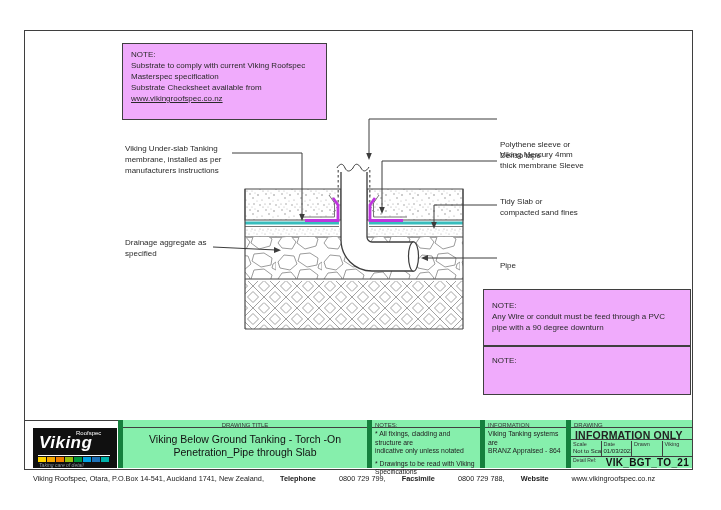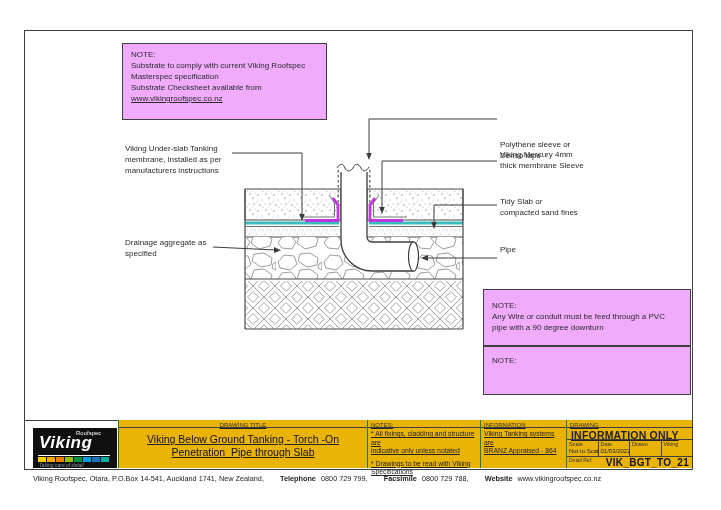--- a/index.html
+++ b/index.html
@@ -10,21 +10,21 @@
   .sheet-border{left:24px;top:30px;width:667px;height:438px;border:1px solid #3f3f3f;}
   
   .notebox{border:1px solid #3f3f3f;background:#f0abfc;font-size:8px;line-height:11px;color:#2a2a2a;}
   .notebox .nb-title{margin:0;}
   .nb-link{text-decoration:underline;}
   
   .callout{font-size:8px;line-height:11px;color:#2a2a2a;}
   
   svg.overlay{position:absolute;left:0;top:0;}
   
-  .tb-cell{position:absolute;border-left:1px solid #15803d;box-sizing:border-box;background:#eab308;text-decoration:underline;}
+  .tb-cell{position:absolute;border-left:5px solid #15803d;box-sizing:border-box;background:#86efac;}
   .tb-top{position:absolute;left:24px;top:420px;width:668px;height:0;border-top:1px solid #3f3f3f;}
   .tb-head{font-size:6px;color:#333;padding:1px 3px 0 3px;border-bottom:1px solid #3f3f3f;height:8px;line-height:8px;box-sizing:border-box;}
   .tb-head.center{text-align:center;}
   .title-main{font-size:10.5px;line-height:13px;text-align:center;padding-top:5px;color:#111;}
   .tb-body{font-size:6.8px;line-height:8.5px;padding:2px 3px;color:#222;}
   .status-line{font-size:10.5px;font-weight:bold;letter-spacing:.2px;padding:1px 0 0 4px;height:12px;border-bottom:1px solid #3f3f3f;box-sizing:border-box;}
   .fields-row{position:absolute;left:0;top:21px;width:100%;height:15px;display:flex;box-sizing:border-box;}
   .field{flex:1;border-right:1px solid #3f3f3f;box-sizing:border-box;padding:0 2px;overflow:hidden;}
   .field:last-child{border-right:none;}
   .field .f-label{font-size:5.5px;color:#333;line-height:7px;}
@@ -36,21 +36,21 @@
   .logo-box{left:33px;top:428px;width:84px;height:40px;background:#101010;}
   .logo-sub{position:absolute;left:43px;top:2px;font-size:6px;color:#fff;}
   .logo-brand{position:absolute;left:6px;top:5px;font-size:17px;font-weight:bold;font-style:italic;color:#fff;letter-spacing:.5px;}
   .logo-underline{position:absolute;left:5px;top:27px;width:72px;height:1px;background:#fff;}
   .logo-squares{position:absolute;left:5px;top:29px;display:flex;gap:1px;}
   .logo-squares span{width:8px;height:5px;display:block;}
   .logo-tagline{position:absolute;left:6px;top:34px;font-size:5px;font-style:italic;color:#8f9aa3;}
   
   .footer{left:33px;top:474px;font-size:7.3px;color:#222;white-space:nowrap;}
   .footer b{margin-left:14px;}
-  .footer .seg{margin-left:3px;}
+  .footer .seg{margin-left:21px;}
 </style>
 </head>
 <body>
 
 <div class="abs sheet-border"></div>
 
 <svg class="overlay" width="721" height="510" viewBox="0 0 721 510">
   <defs>
     <pattern id="pat-concrete" width="16" height="16" patternUnits="userSpaceOnUse">
       <circle cx="2" cy="3" r="0.8" fill="#8c8c8c"></circle>
@@ -167,21 +167,21 @@
 membrane, installed as per
 manufacturers instructions</div>
 <div class="abs callout pre" style="left:125px;top:237px;width:120px;">Drainage aggregate as
 specified</div>
 <div class="abs callout pre" style="left:500px;top:123px;width:120px;margin-top:16px;">Polythene sleeve or
 Denso tape</div>
 <div class="abs callout pre" style="left:500px;top:149px;width:120px;">Viking Mercury 4mm
 thick membrane Sleeve</div>
 <div class="abs callout pre" style="left:500px;top:196px;width:120px;">Tidy Slab or
 compacted sand fines</div>
-<div class="abs callout" style="left:500px;top:244px;width:60px;">Pipe</div>
+<div class="abs callout" style="left:500px;top:260px;width:60px;">Pipe</div>
 
 <div class="abs notebox" style="left:483px;top:289px;width:208px;height:57px;padding:10px 8px 0 8px;box-sizing:border-box;">
   <div>NOTE:</div>
   <div class="pre">Any Wire or conduit must be feed through a PVC
 pipe with a 90 degree downturn</div>
 </div>
 <div class="abs notebox" style="left:483px;top:346px;width:208px;height:49px;padding:8px 8px 0 8px;box-sizing:border-box;">
   <div>NOTE:</div>
 </div>
 

